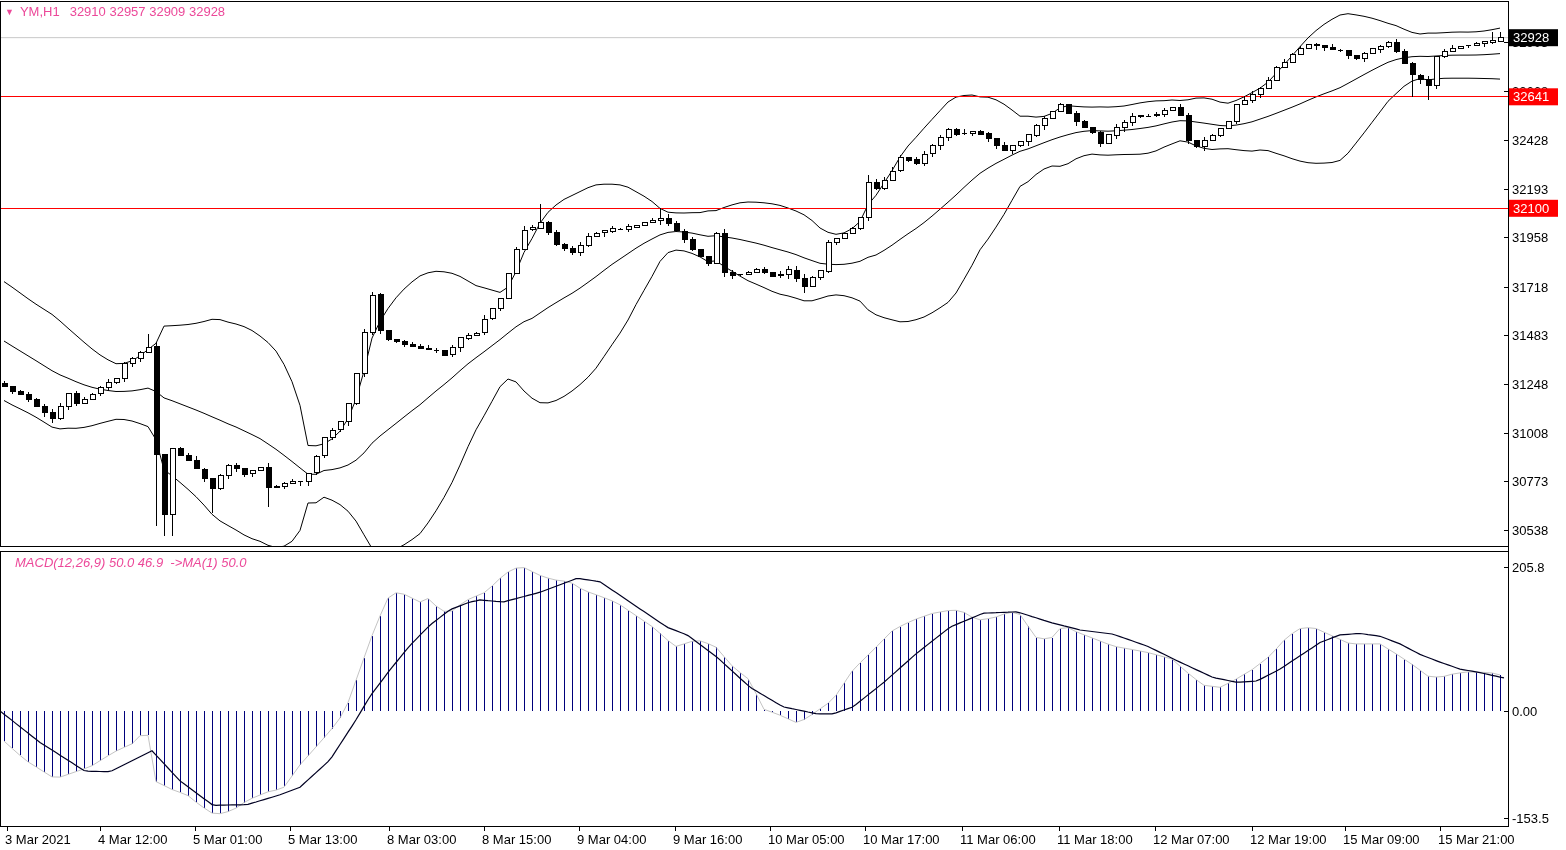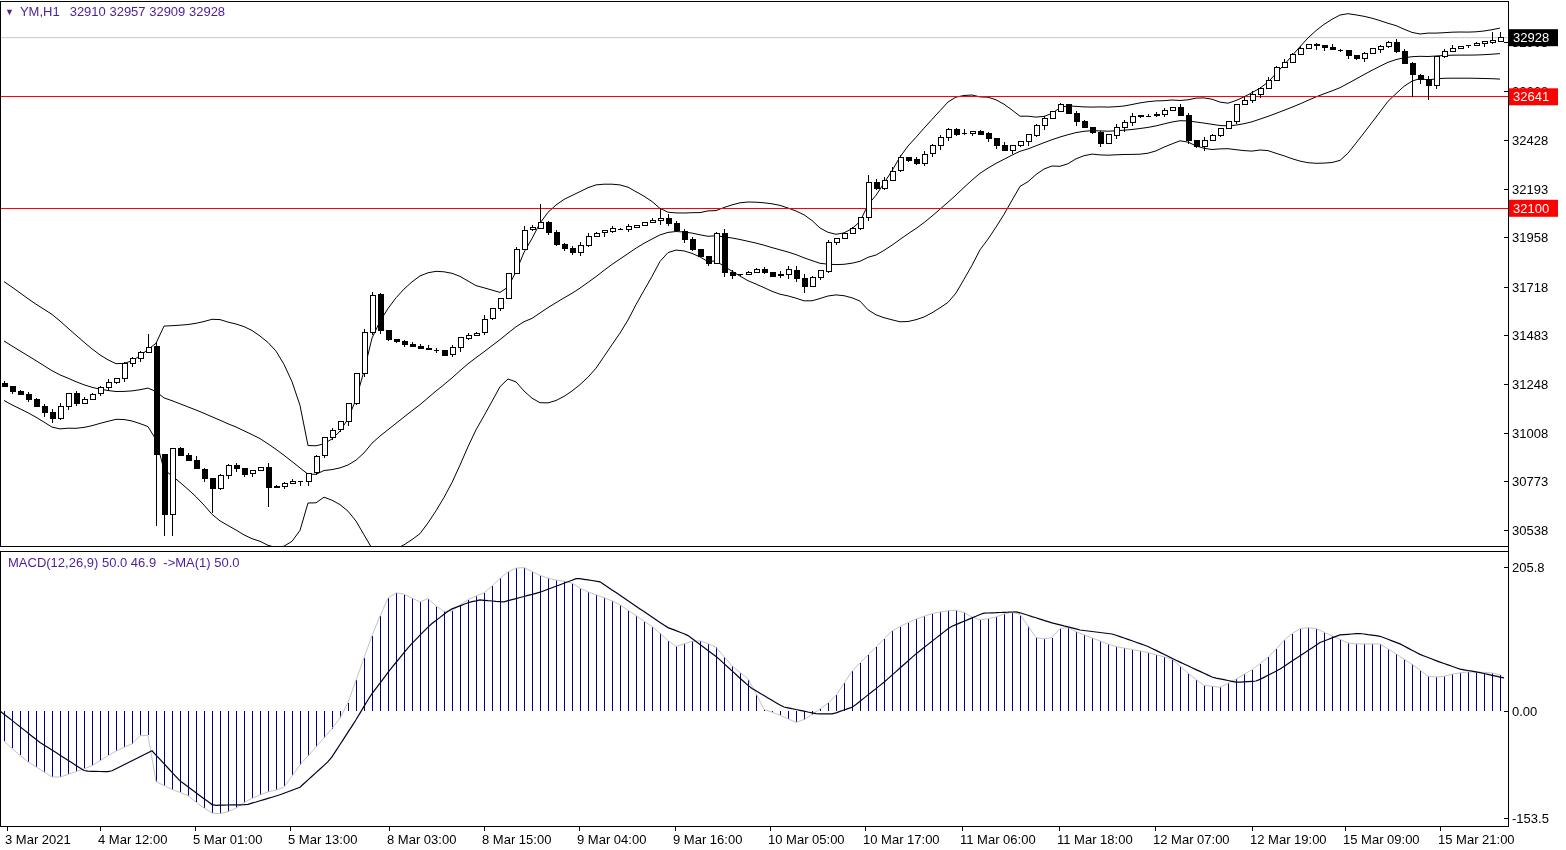--- a/index.html
+++ b/index.html
@@ -1,23 +1,23 @@
 <!DOCTYPE html>
 <html><head>
 <meta charset="utf-8">
 <style>
   html,body{margin:0;padding:0;background:#ffffff;}
   body{width:1566px;height:850px;position:relative;overflow:hidden;
        font-family:"Liberation Sans",sans-serif;}
   #chart-root{position:absolute;left:0;top:0;width:1566px;height:850px;}
-  .overlay{position:absolute;color:#4c1d95;font-size:13px;white-space:pre;}
+  .overlay{position:absolute;color:#ec4899;font-size:13px;white-space:pre;}
   #header-overlay{left:5px;top:4px;}
   #header-overlay .tri{font-size:9px;vertical-align:1px;margin-right:6px;}
   #header-overlay .sym{margin-right:10px;}
-  #macd-overlay{left:8px;top:555px;}
+  #macd-overlay{left:15px;top:555px;font-style:italic;}
   svg text{font-family:"Liberation Sans",sans-serif;font-size:13px;fill:#000;}
   svg .axlbl{font-size:13px;}
   svg .boxlbl{fill:#ffffff;}
 </style>
 </head>
 <body>
 
 <div id="chart-root">
   <svg id="chart-svg" width="1566" height="850">
       <defs>

